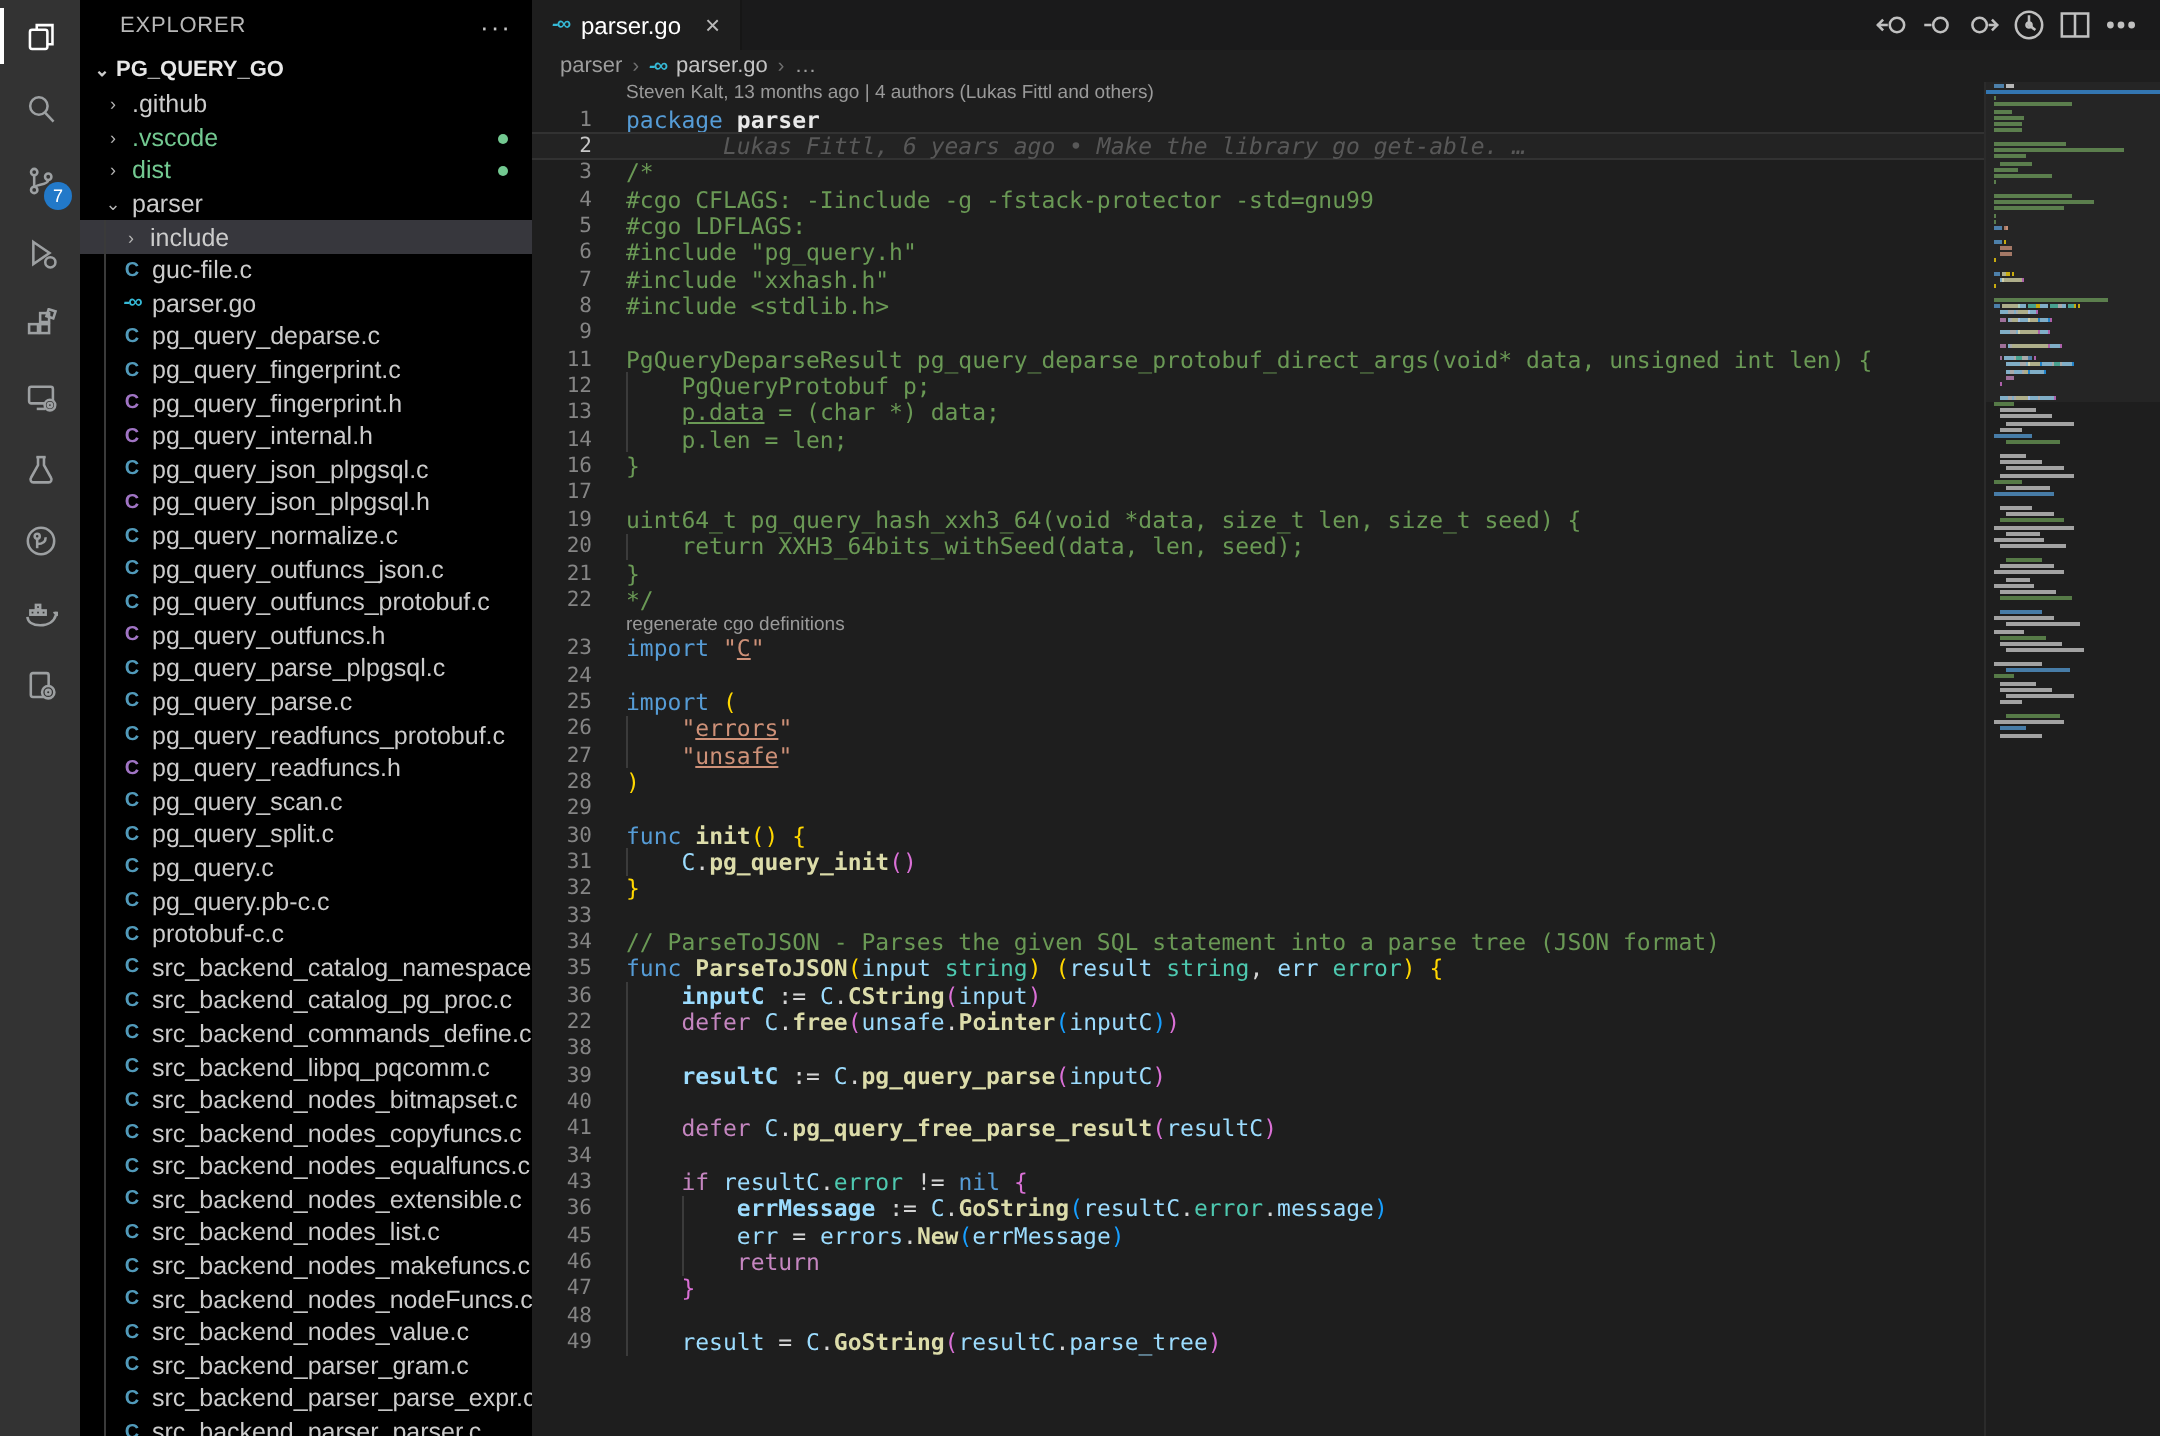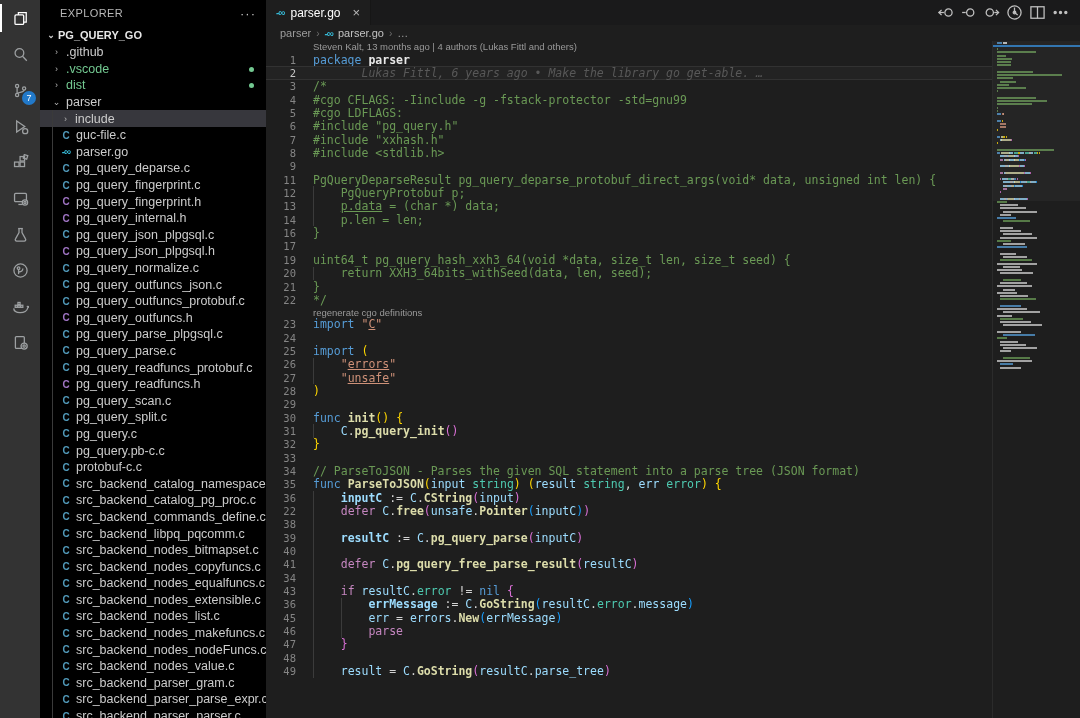--- a/index.html
+++ b/index.html
@@ -573,21 +573,21 @@
           <div class="crow">
             <span class="ln">36</span>
             <span class="ct"><i class="guide" style="left: 0ch;"></i><i class="guide" style="left: 4ch;"></i><span class="tk-p">        </span><span class="tk-V">errMessage</span><span class="tk-p"> := </span><span class="tk-v">C</span><span class="tk-p">.</span><span class="tk-f">GoString</span><span class="tk-3">(</span><span class="tk-v">resultC</span><span class="tk-p">.</span><span class="tk-t">error</span><span class="tk-p">.</span><span class="tk-v">message</span><span class="tk-3">)</span></span>
           </div>
           <div class="crow">
             <span class="ln">45</span>
             <span class="ct"><i class="guide" style="left: 0ch;"></i><i class="guide" style="left: 4ch;"></i><span class="tk-p">        </span><span class="tk-v">err</span><span class="tk-p"> = </span><span class="tk-v">errors</span><span class="tk-p">.</span><span class="tk-f">New</span><span class="tk-3">(</span><span class="tk-v">errMessage</span><span class="tk-3">)</span></span>
           </div>
           <div class="crow">
             <span class="ln">46</span>
-            <span class="ct"><i class="guide" style="left: 0ch;"></i><i class="guide" style="left: 4ch;"></i><span class="tk-p">        </span><span class="tk-c">parse</span></span>
+            <span class="ct"><i class="guide" style="left: 0ch;"></i><i class="guide" style="left: 4ch;"></i><span class="tk-p">        </span><span class="tk-c">return</span></span>
           </div>
           <div class="crow">
             <span class="ln">47</span>
             <span class="ct"><i class="guide" style="left: 0ch;"></i><span class="tk-p">    </span><span class="tk-2">}</span></span>
           </div>
           <div class="crow">
             <span class="ln">48</span>
             <span class="ct"><i class="guide" style="left: 0ch;"></i></span>
           </div>
           <div class="crow">

